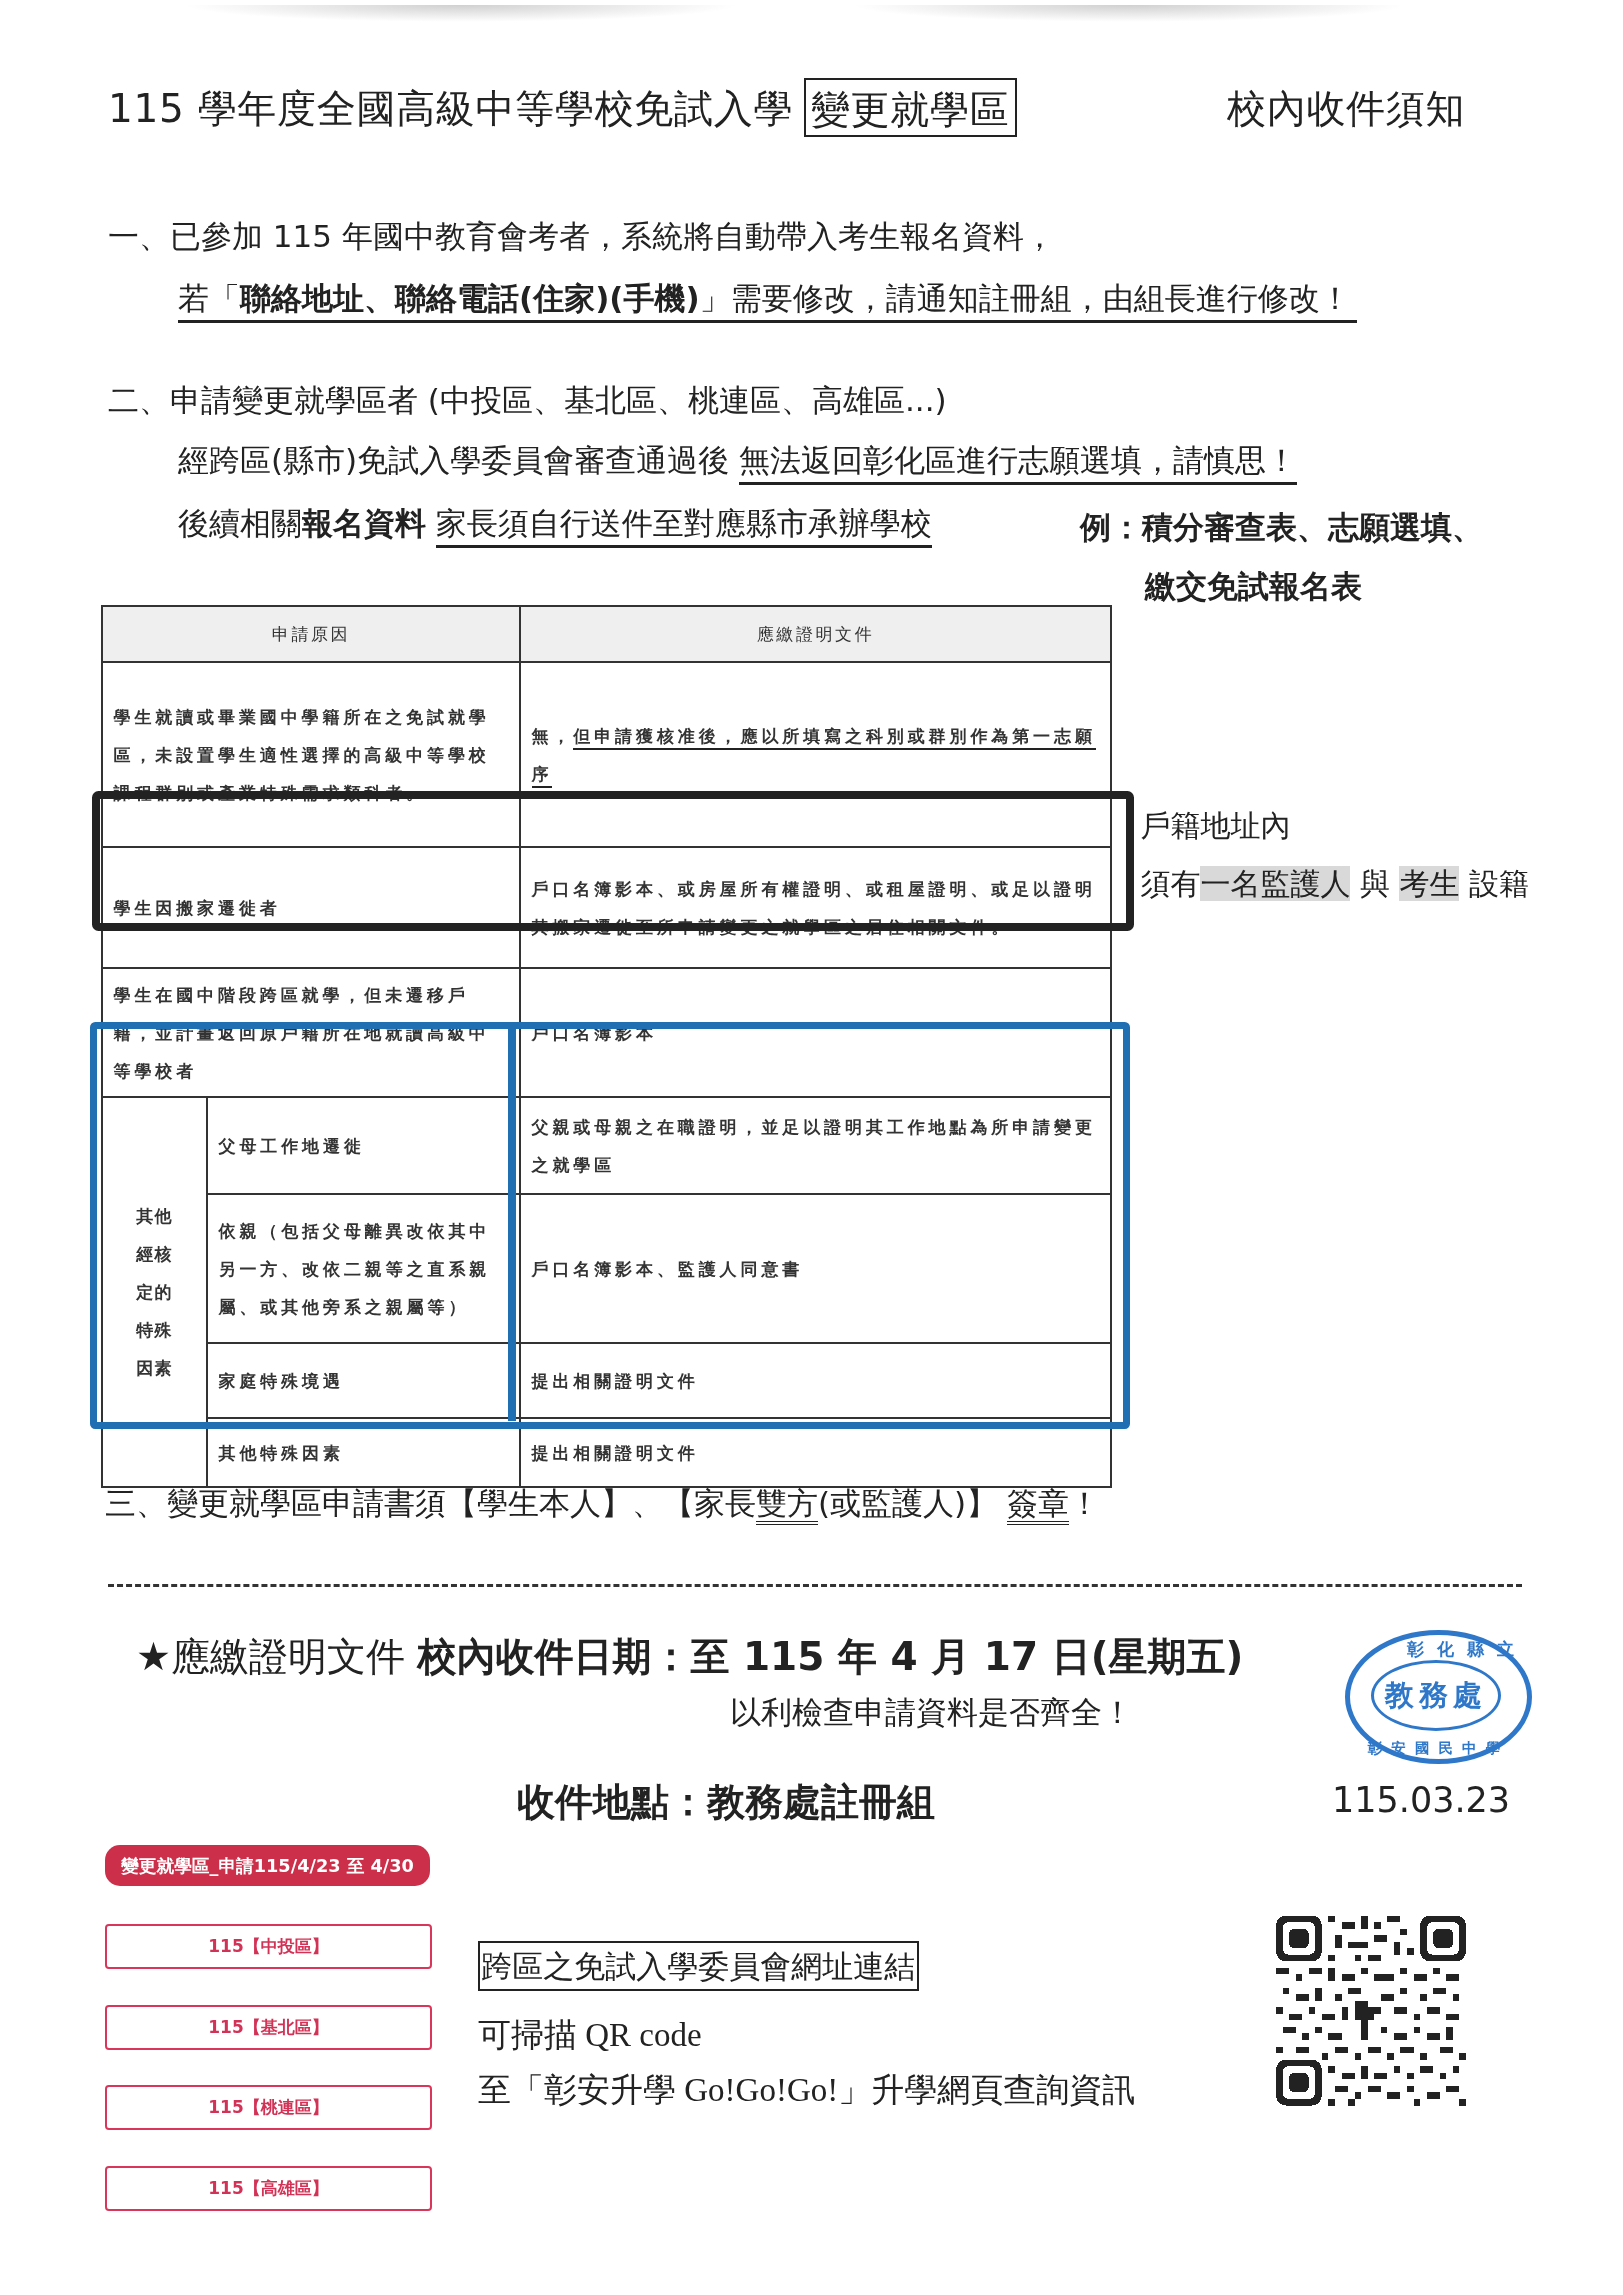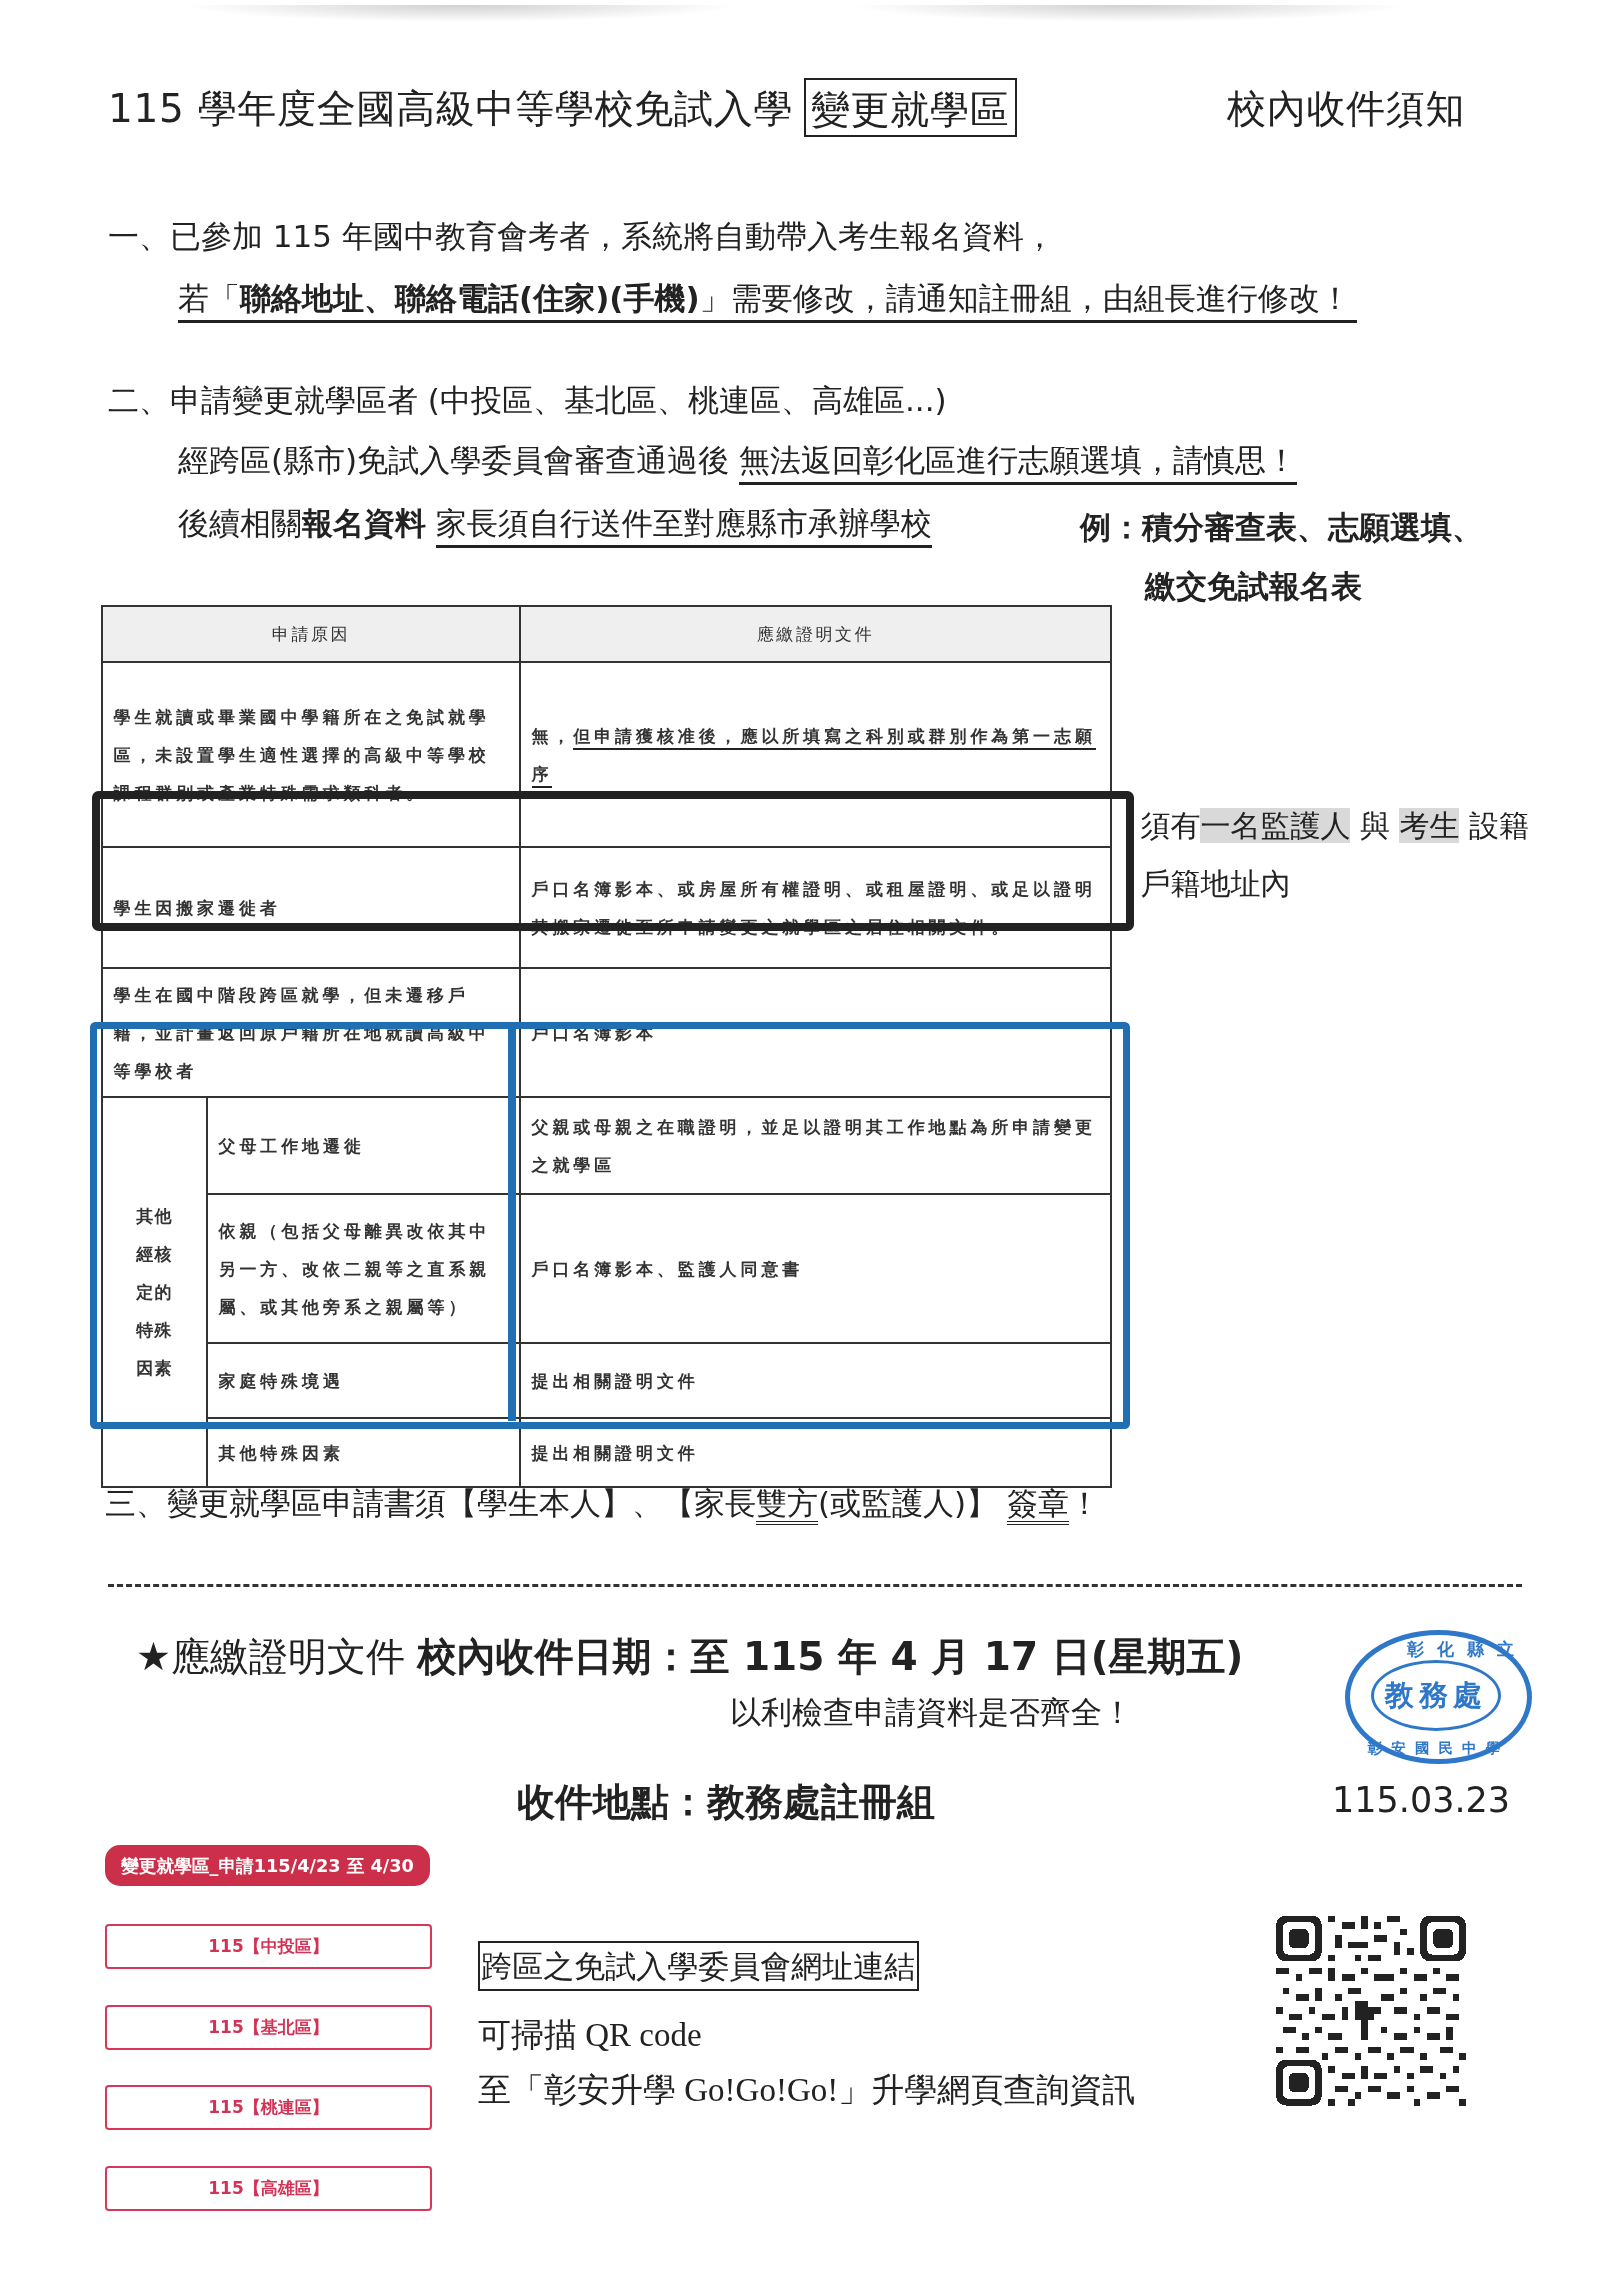--- a/index.html
+++ b/index.html
@@ -118,27 +118,27 @@
     <td>其他特殊因素</td>
     <td>提出相關證明文件</td>
   </tr>
 </tbody>
   </table>
 <div class="hl-black"></div>
 <div class="hl-blue"></div>
 <div class="hl-blue-mid"></div>
 
 <div class="abs note">
+  <div style="padding-left:14.4px;">戶籍地址內</div>
   <div style="padding-left:14.4px;">
     <span>須有</span><span class="shade">一名監護人</span>
     <span>與</span>
     <span class="shade">考生</span>
     <span>設籍</span>
   </div>
-  <div style="padding-left:14.4px;">戶籍地址內</div>
 </div>
 
 <div class="abs sec" style="left:105px;top:1483px;">
   <span>三、變更就學區申請書須【學生本人】、【家長</span><span class="dbl">雙方</span><span>(或監護人)】</span>
   <span class="dbl">簽章</span><span>！</span>
 </div>
 
 <div class="abs dash"></div>
 
 <div class="abs star-line">

